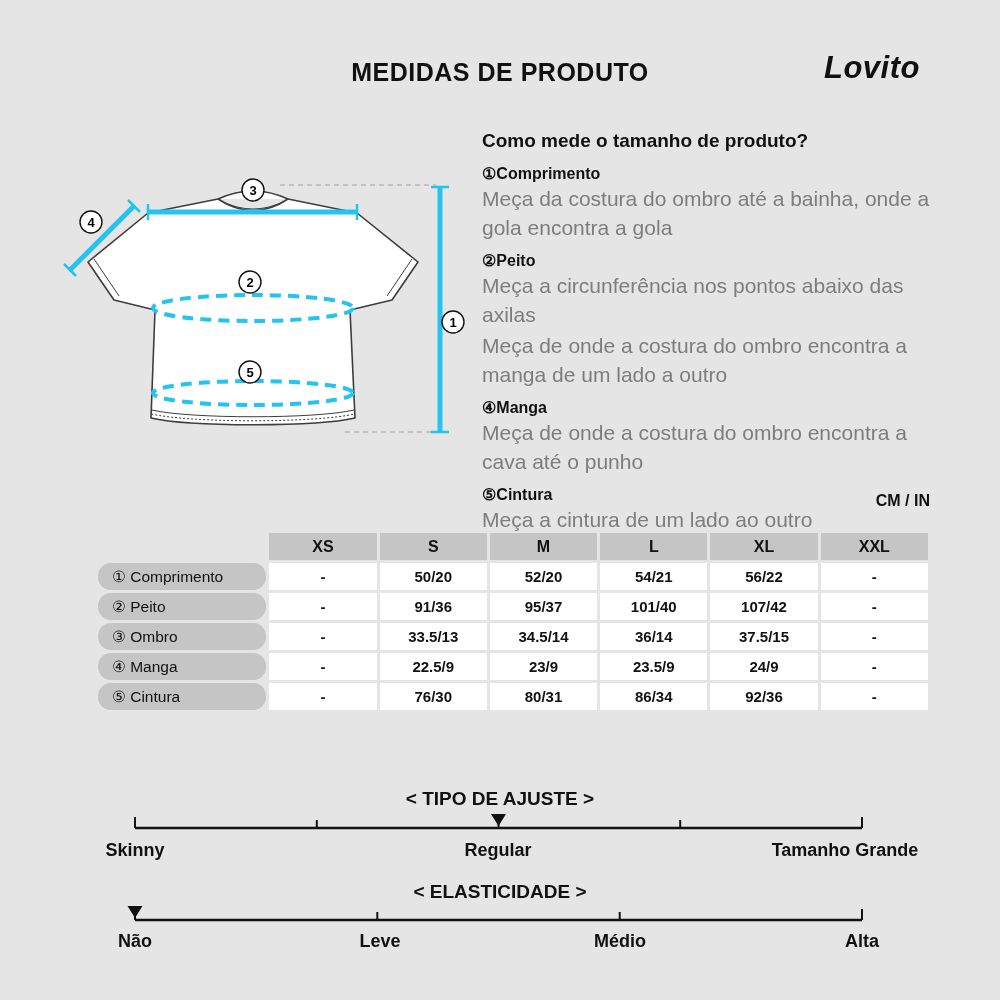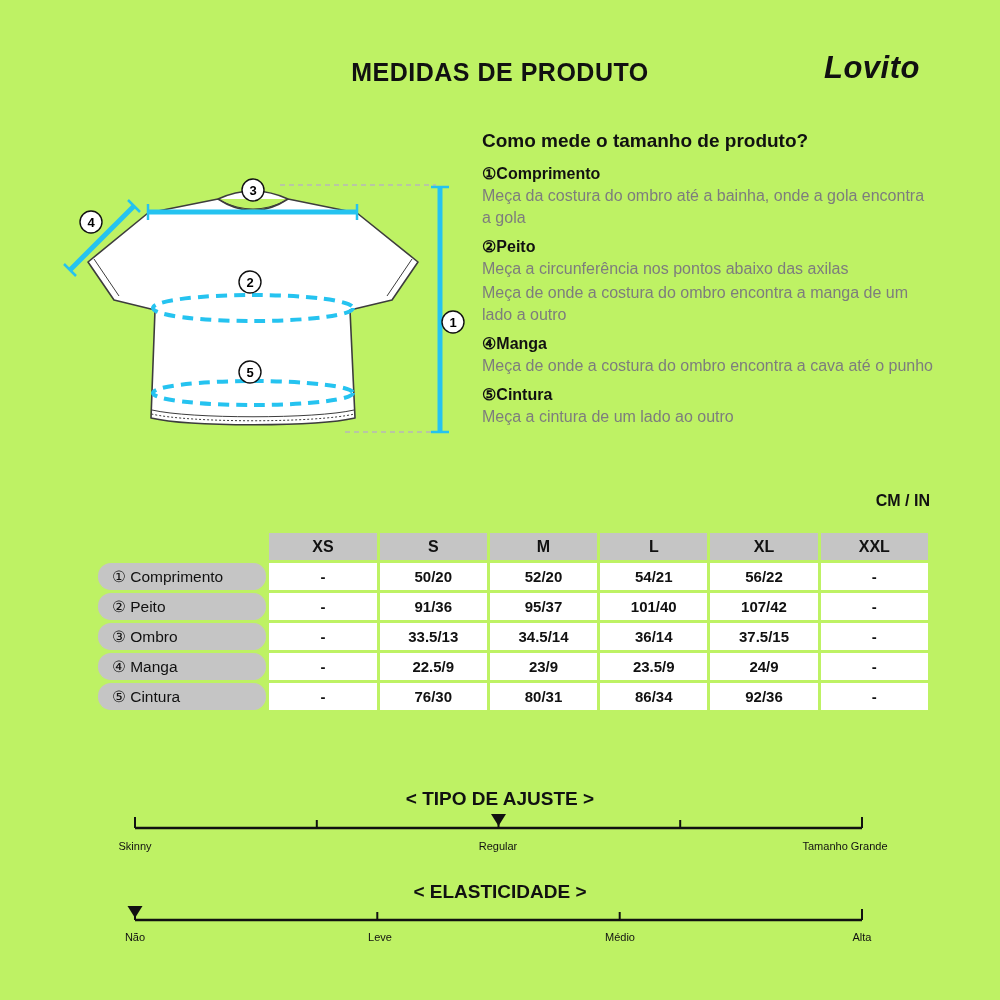--- a/index.html
+++ b/index.html
@@ -1,33 +1,33 @@
 <!DOCTYPE html>
 <html><head>
 <meta charset="utf-8">
 <style>
   html, body { margin: 0; padding: 0; background: #fff; }
   .canvas {
-    position: relative; width: 1000px; height: 1000px; background: #bef264;
+    position: relative; width: 1000px; height: 1000px; background: #e5e5e5;
     font-family: "Liberation Sans", sans-serif; color: #111; overflow: hidden;
   }
   .title {
     position: absolute; top: 58px; left: 0; width: 100%;
     text-align: center; font-size: 25px; font-weight: bold; letter-spacing: .5px;
   }
   .brand {
     position: absolute; top: 50px; right: 80px;
     font-size: 31px; font-weight: bold; letter-spacing: .5px; font-style: italic;
   }
   .diagram { position: absolute; left: 30px; top: 160px; }
 
   .guide { position: absolute; left: 482px; top: 130px; width: 452px; }
   .guide-heading { font-size: 19px; font-weight: bold; margin: 0 0 12px 0; }
   .guide-item-label { font-size: 16px; font-weight: bold; margin-top: 8px; }
-  .guide-item-desc { font-size: 16px; color: #7d7d7d; line-height: 1.38; margin-top: 2px; }
+  .guide-item-desc { font-size: 21px; color: #7d7d7d; line-height: 1.38; margin-top: 2px; }
 
   .units { position: absolute; top: 492px; right: 70px; font-size: 16px; font-weight: bold; }
 
   .size-table {
     position: absolute; left: 95px; top: 530px; width: 836px;
     border-collapse: separate; border-spacing: 3px;
   }
   .size-table th, .size-table td {
     height: 27px; padding: 0; text-align: center; vertical-align: middle; font-size: 15px;
   }
@@ -44,21 +44,21 @@
     text-align: center; font-size: 15.5px; font-weight: bold;
   }
 
   .slider-title {
     position: absolute; left: 0; width: 100%;
     text-align: center; font-size: 19px; font-weight: bold;
   }
   .slider-svg { position: absolute; left: 0; }
   .slider-label {
     position: absolute; transform: translateX(-50%);
-    font-size: 11px; font-weight: normal; white-space: nowrap;
+    font-size: 18px; font-weight: bold; white-space: nowrap;
   }
 </style>
 </head>
 <body>
 
 <div class="canvas">
 
   <div class="title">MEDIDAS DE PRODUTO</div>
   <div class="brand">Lovito</div>
 

